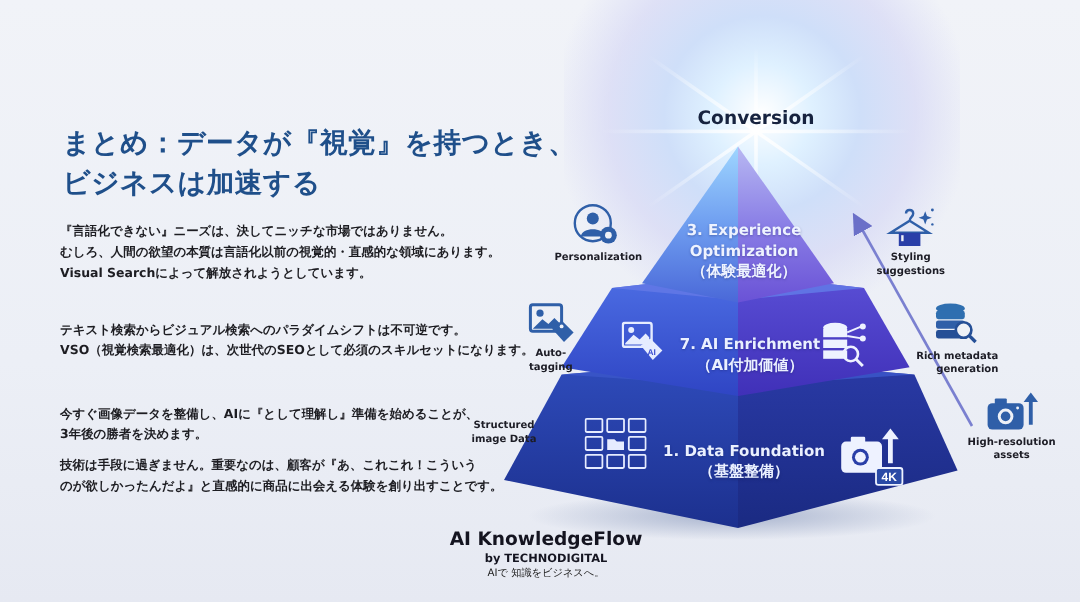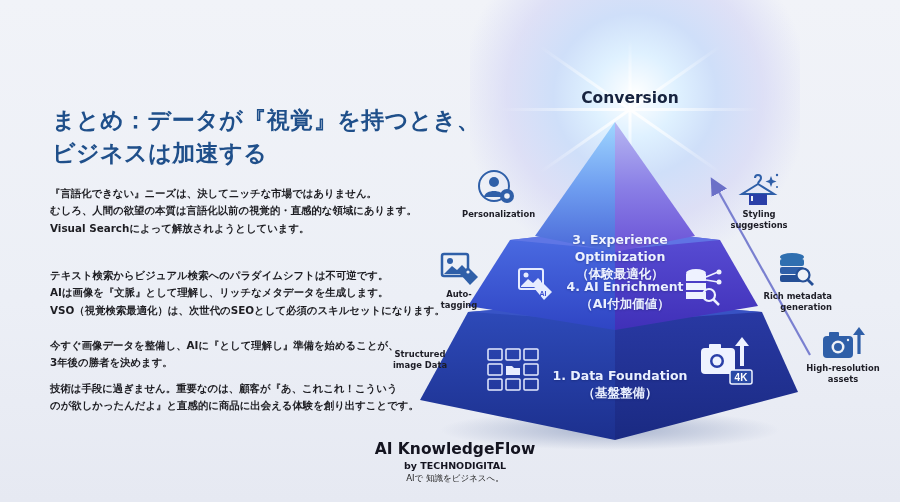--- a/index.html
+++ b/index.html
@@ -35,21 +35,21 @@
     position:absolute; left:560px; top:88px; width:140px; text-align:center;
     font-size:15.5px; font-weight:bold; line-height:21px; color:#17233f;
   }
 
   svg.pyr { position:absolute; left:0; top:0; }
 
   .tier-label {
     position:absolute; text-align:center; color:#ffffff; font-weight:bold;
     text-shadow:0 1px 2px rgba(20,30,90,0.35);
   }
-  .t3 { left:545px; top:183px; width:150px; font-size:12.5px; line-height:17px; color:#eef3ff;margin-top:48px; }
+  .t3 { left:545px; top:183px; width:150px; font-size:12.5px; line-height:17px; color:#eef3ff; }
   .t2 { left:555px; top:278px; width:140px; font-size:12.5px; line-height:17px; color:#eaf0ff; }
   .t1 { left:545px; top:367px; width:150px; font-size:12.5px; line-height:17px; color:#eaf0ff; }
 
   .side {
     position:absolute; text-align:center; font-size:8.4px; font-weight:bold; line-height:11px; color:#1d1d26;
   }
   .side svg { display:block; margin:0 auto 3px auto; }
 
   .footer-brand {
     position:absolute; left:370px; top:440px; width:170px; text-align:center;
@@ -72,21 +72,20 @@
   <div>ビジネスは加速する</div>
 </div>
 
 <div class="body-text para1">
   <div>『言語化できない』ニーズは、決してニッチな市場ではありません。</div>
   <div>むしろ、人間の欲望の本質は言語化以前の視覚的・直感的な領域にあります。</div>
   <div>Visual Searchによって解放されようとしています。</div>
 </div>
 <div class="body-text para2">
   <div>テキスト検索からビジュアル検索へのパラダイムシフトは不可逆です。</div>
-  <div>AIは画像を『文脈』として理解し、リッチなメタデータを生成します。</div>
   <div>VSO（視覚検索最適化）は、次世代のSEOとして必須のスキルセットになります。</div>
 </div>
 <div class="body-text para3">
   <div>今すぐ画像データを整備し、AIに『として理解し』準備を始めることが、</div>
   <div>3年後の勝者を決めます。</div>
 </div>
 <div class="body-text para4">
   <div>技術は手段に過ぎません。重要なのは、顧客が『あ、これこれ！こういう</div>
   <div>のが欲しかったんだよ』と直感的に商品に出会える体験を創り出すことです。</div>
 </div>
@@ -148,21 +147,21 @@
   <div>Conversion</div>
 </div>
 
 <div class="tier-label t3">
   <div>3. Experience</div>
   <div>Optimization</div>
   <div>（体験最適化）</div>
 </div>
 
 <div class="tier-label t2">
-  <div>4. AI Enrichment</div>
+  <div>7. AI Enrichment</div>
   <div>（AI付加価値）</div>
 </div>
 
 <div class="tier-label t1">
   <div>1. Data Foundation</div>
   <div>（基盤整備）</div>
 </div>
 
 <div style="position:absolute;left:518px;top:268px;">
   <svg width="36" height="34" viewBox="0 0 36 34">
@@ -198,21 +197,21 @@
       <rect x="1" y="16" width="14" height="11" rx="1"></rect>
       <rect x="37" y="16" width="14" height="11" rx="1"></rect>
       <rect x="1" y="31" width="14" height="11" rx="1"></rect>
       <rect x="19" y="31" width="14" height="11" rx="1"></rect>
       <rect x="37" y="31" width="14" height="11" rx="1"></rect>
     </g>
     <path d="M19,18 L25,18 L27,20 L33,20 L33,27 L19,27 Z" fill="#e6ecff"></path>
   </svg>
 </div>
 
-<div style="position:absolute;left:700px;top:336px;">
+<div style="position:absolute;left:700px;top:356px;">
   <svg width="54" height="50" viewBox="0 0 54 50">
     <rect x="1" y="12" width="34" height="26" rx="4" fill="#eef2ff"></rect>
     <rect x="9" y="8" width="12" height="6" rx="1" fill="#eef2ff"></rect>
     <circle cx="17" cy="25" r="7" fill="#2a3fa8"></circle>
     <circle cx="17" cy="25" r="4.5" fill="#eef2ff"></circle>
     <line x1="42" y1="30" x2="42" y2="6" stroke="#eef2ff" stroke-width="4"></line>
     <path d="M35,10 L42,1 L49,10 Z" fill="#eef2ff"></path>
     <rect x="30" y="34" width="22" height="14" rx="2" fill="#2a4aa6" stroke="#eef2ff" stroke-width="1.5"></rect>
     <text x="41" y="45" font-size="10" font-weight="bold" fill="#ffffff" font-family="Liberation Sans, sans-serif" text-anchor="middle">4K</text>
   </svg>

